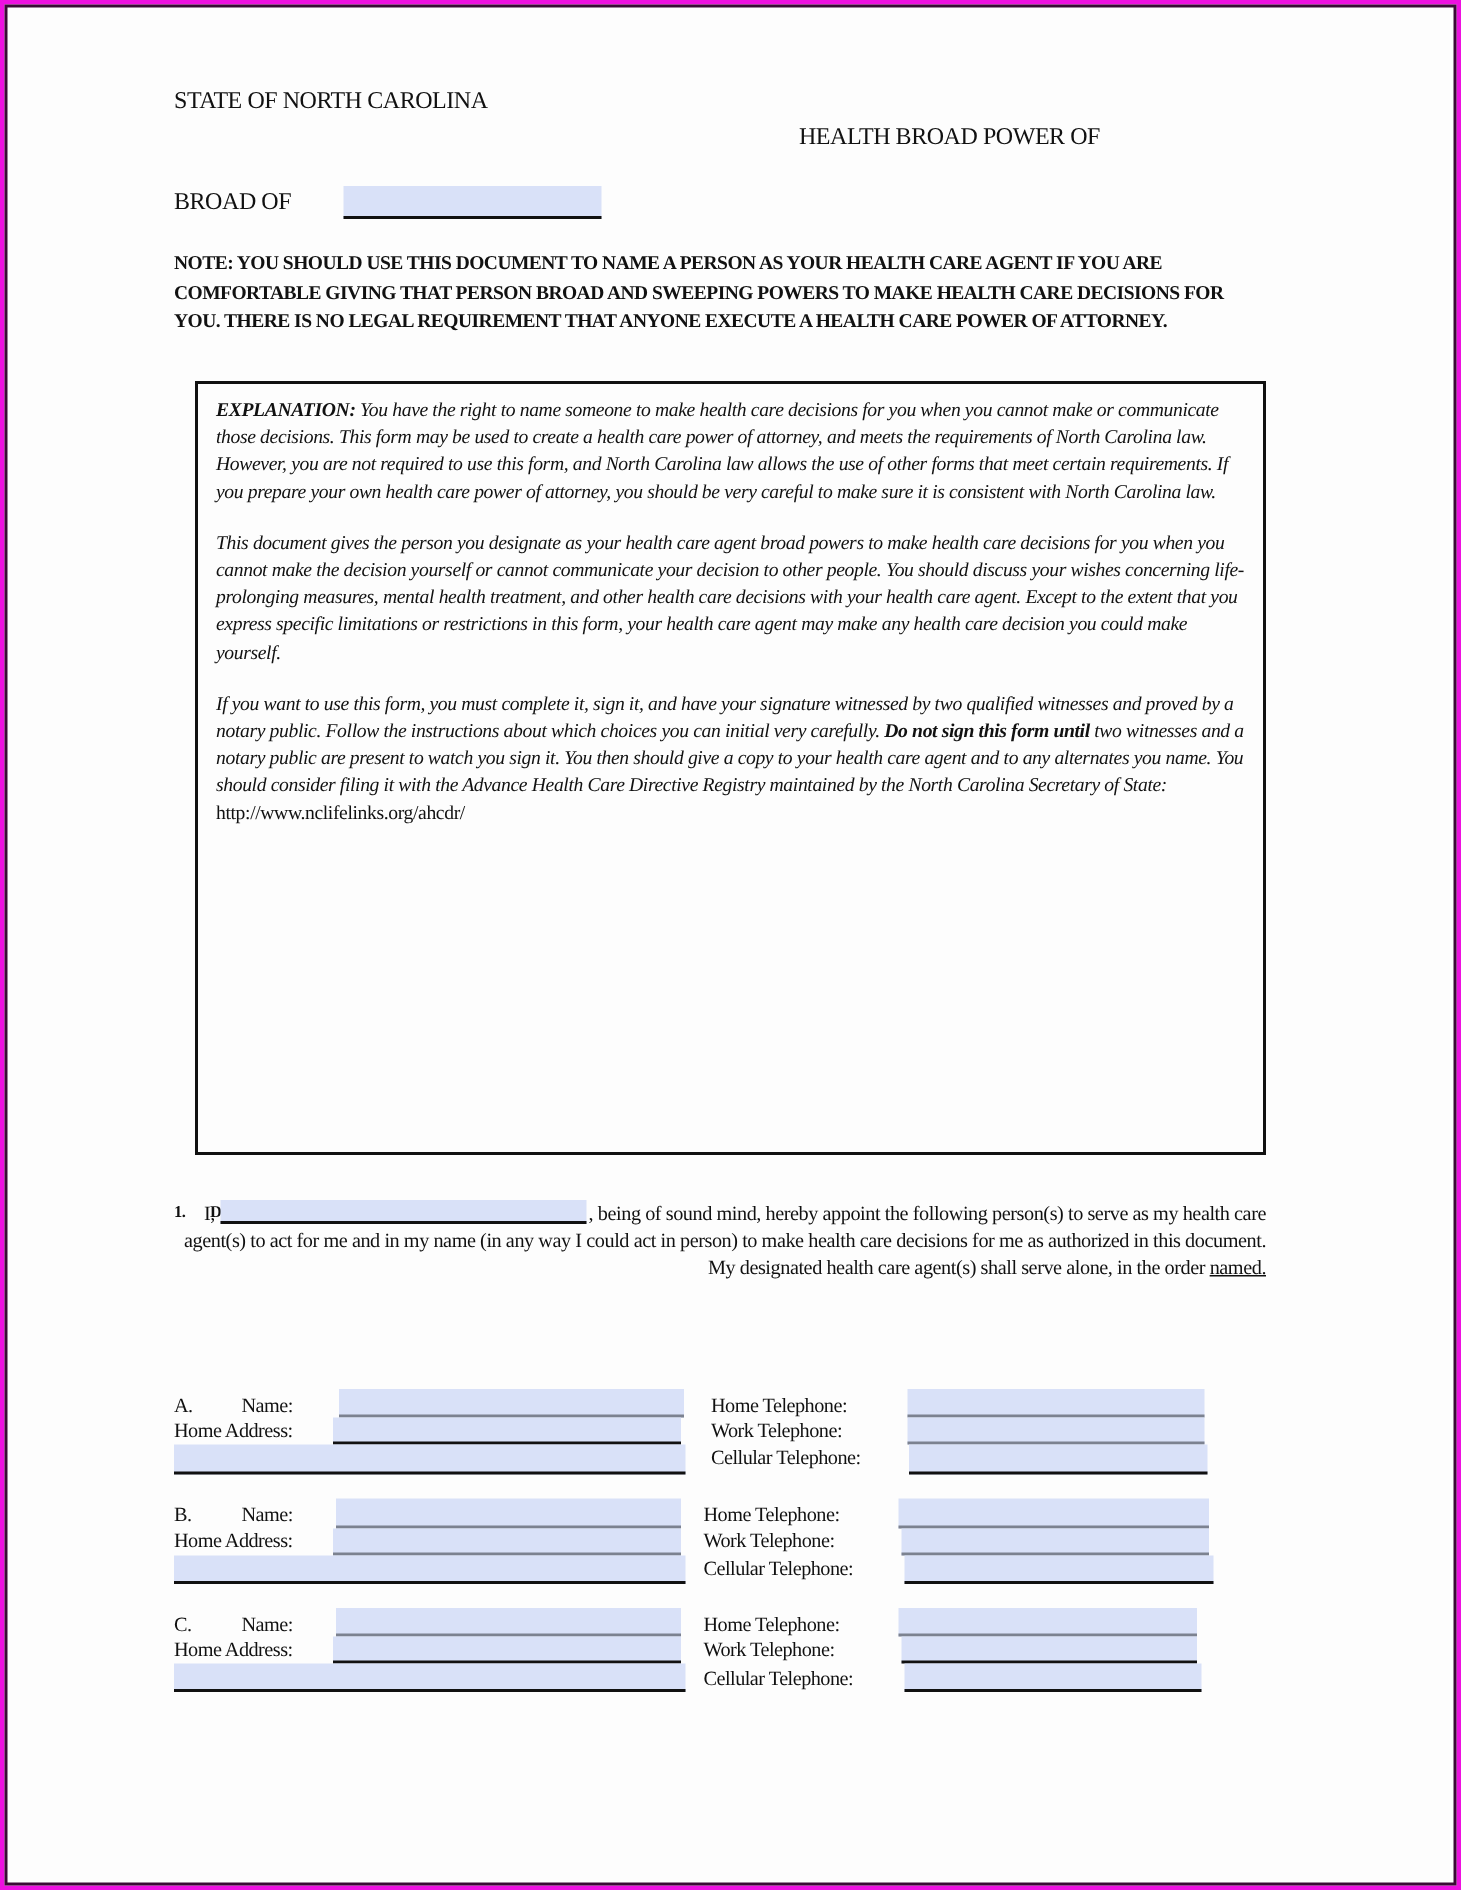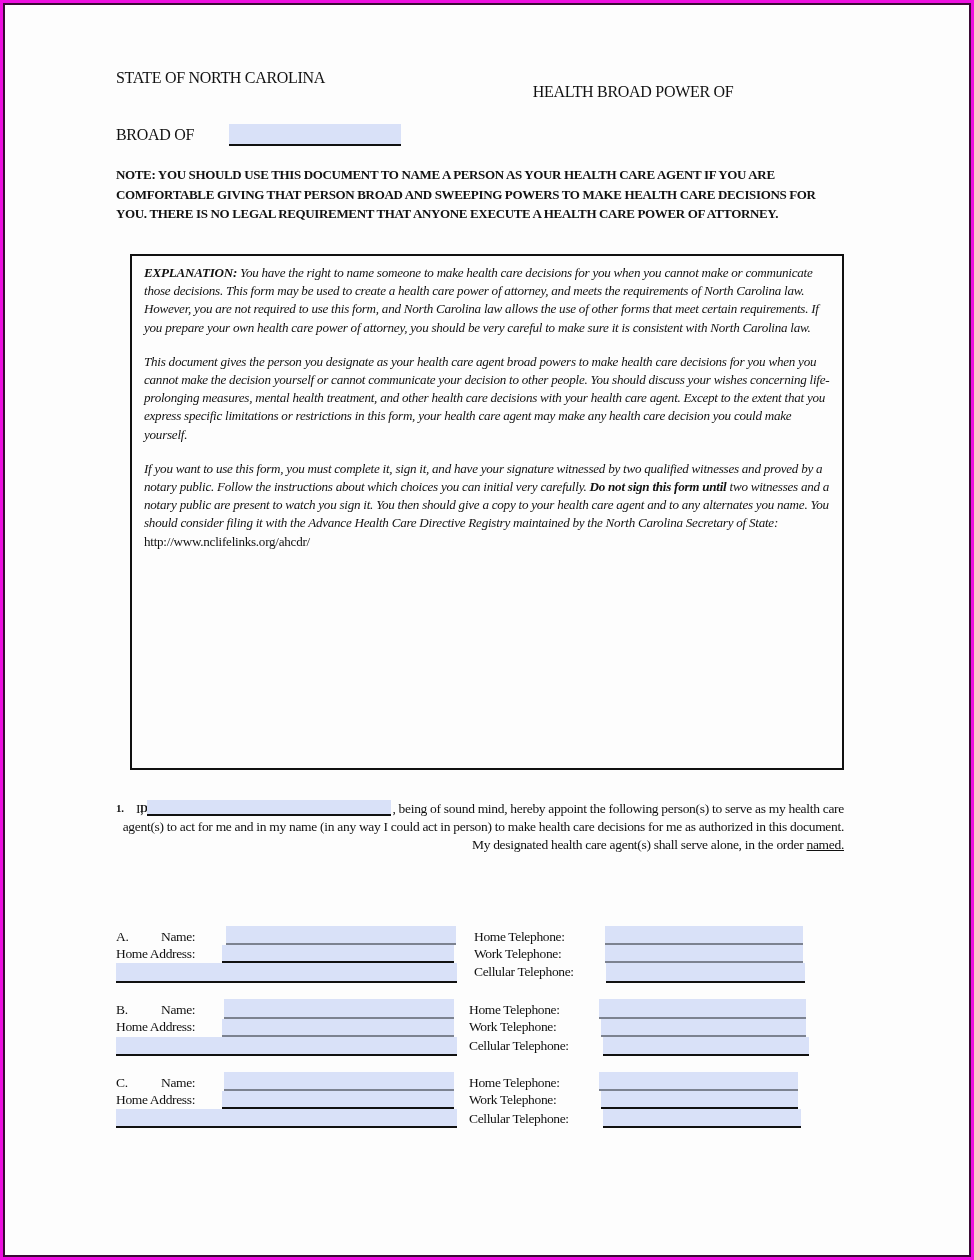--- a/index.html
+++ b/index.html
@@ -7,21 +7,21 @@
   body { position: relative; font-family: "Liberation Serif", "DejaVu Serif", serif; color: #111; }
 
   .frame {
     position: absolute; left: 3px; top: 3px; width: 968px; height: 1254px;
     border: 2px solid #3a0a35; background: #fdfdfd;
   }
   .page { position: absolute; left: 0; top: 0; width: 974px; height: 1260px; }
 
   .abs { position: absolute; white-space: nowrap; }
 
-  .state-title { left: 116px; top: 59px; font-size: 16px; letter-spacing: -0.3px; margin-top: 10px; }
+  .state-title { left: 116px; top: 59px; font-size: 16px; letter-spacing: -0.3px; }
   .doc-title { left: 500px; top: 81px; width: 266px; text-align: center; font-size: 16px; line-height: 21px; white-space: normal; letter-spacing: -0.3px; }
   .county-label { left: 116px; top: 126px; font-size: 16px; letter-spacing: -0.3px; }
 
   .field {
     position: absolute; background: #d9e1f8; border-bottom: 2px solid #111;
   }
   .field.grey { border-bottom-color: #7c8290; }
 
   .note {
     left: 116px; top: 165px; width: 730px; white-space: normal;

